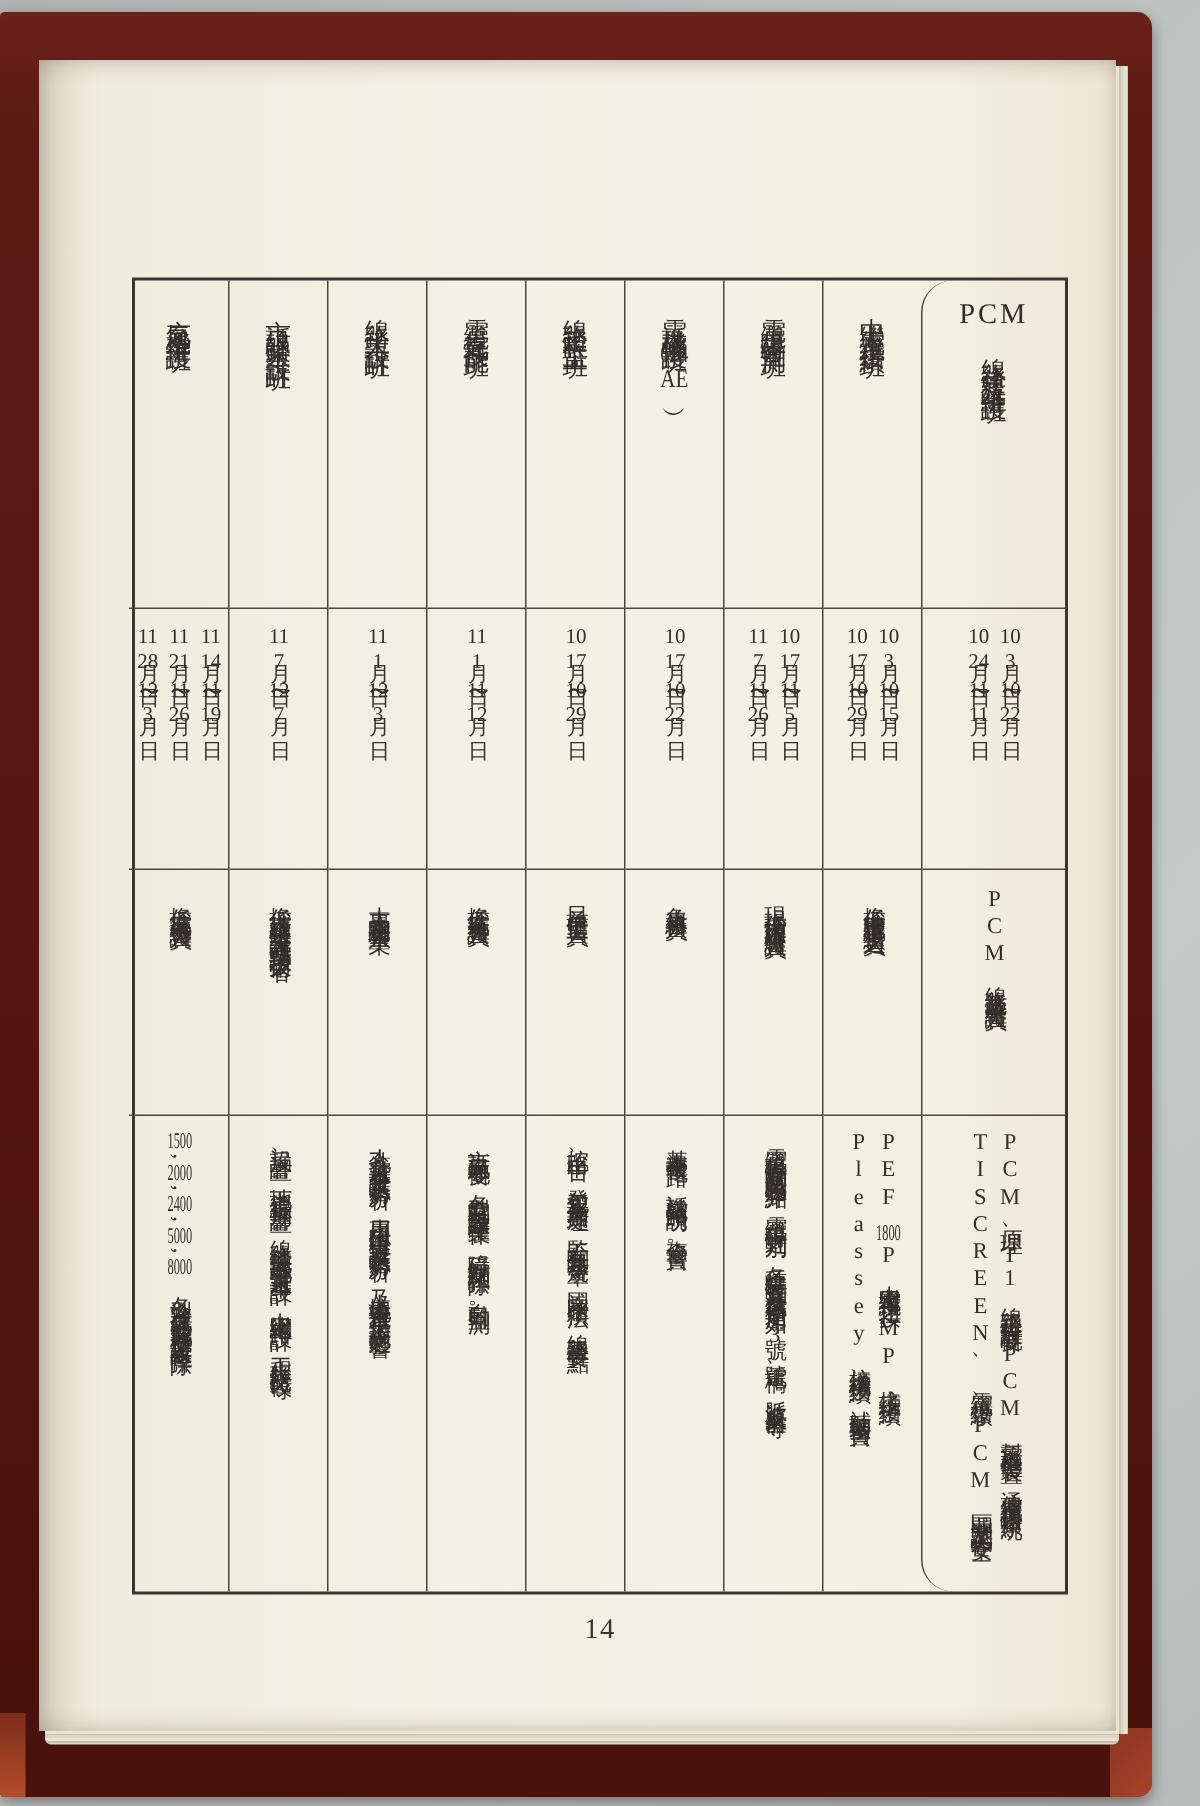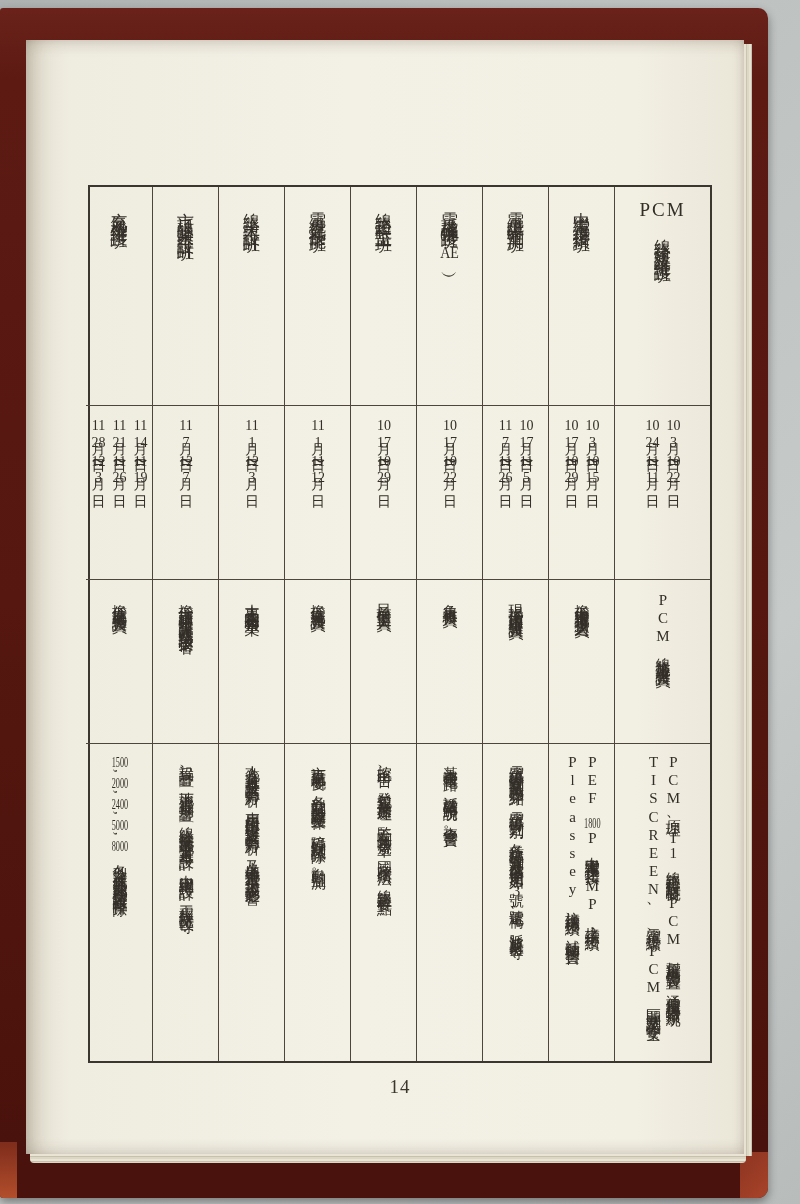--- a/index.html
+++ b/index.html
@@ -33,21 +33,21 @@
     box-shadow:inset 16px 0 26px -14px rgba(70,45,30,.35), inset -8px 0 14px -10px rgba(70,45,30,.25),
                inset 0 10px 18px -12px rgba(70,45,30,.25), inset 0 -10px 18px -12px rgba(70,45,30,.2);
   }
   
   .table{
     position:absolute;left:62px;top:145px;width:624px;height:878px;
     box-sizing:border-box;border:2px solid #3c3630;
     display:flex;flex-direction:row-reverse;
   }
   .col{flex:0 0 66px;box-sizing:border-box;display:flex;flex-direction:column;border-left:1px solid #4d463c;}
-  .col.wide{flex:0 0 96px;}
+  .col.wide{flex:0 0 96px;border-radius:21px;}
   .col:last-child{border-left:none;}
   .cell{
     box-sizing:border-box;border-bottom:1px solid #4d463c;
     display:flex;flex-direction:row-reverse;justify-content:center;
     padding:12px 2px 6px;overflow:hidden;
   }
   .cell-title{height:219px;}
   .cell-dates{height:174px;gap:3px;}
   .cell-trainee{height:164px;}
   .cell-content{flex:1;border-bottom:none;padding-top:10px;}

